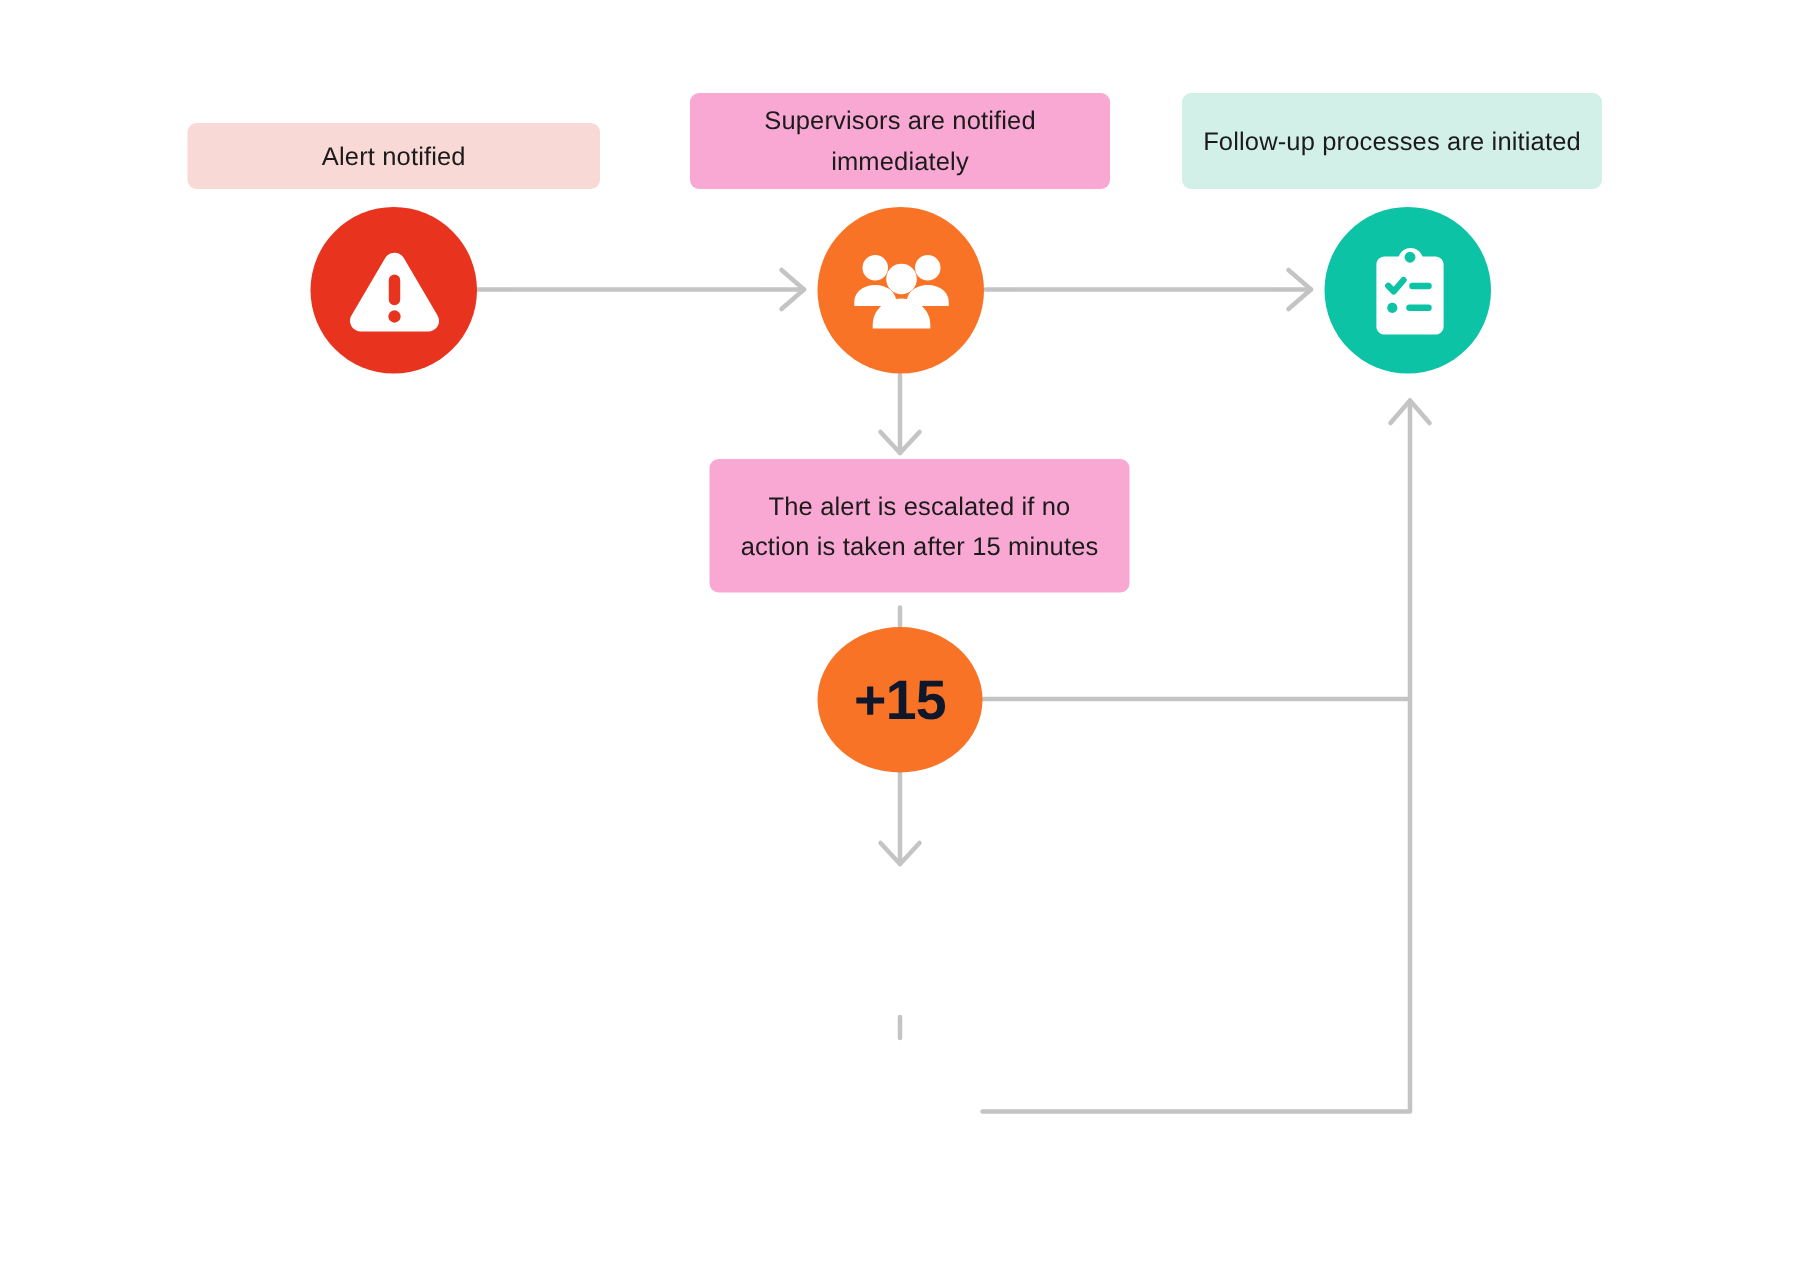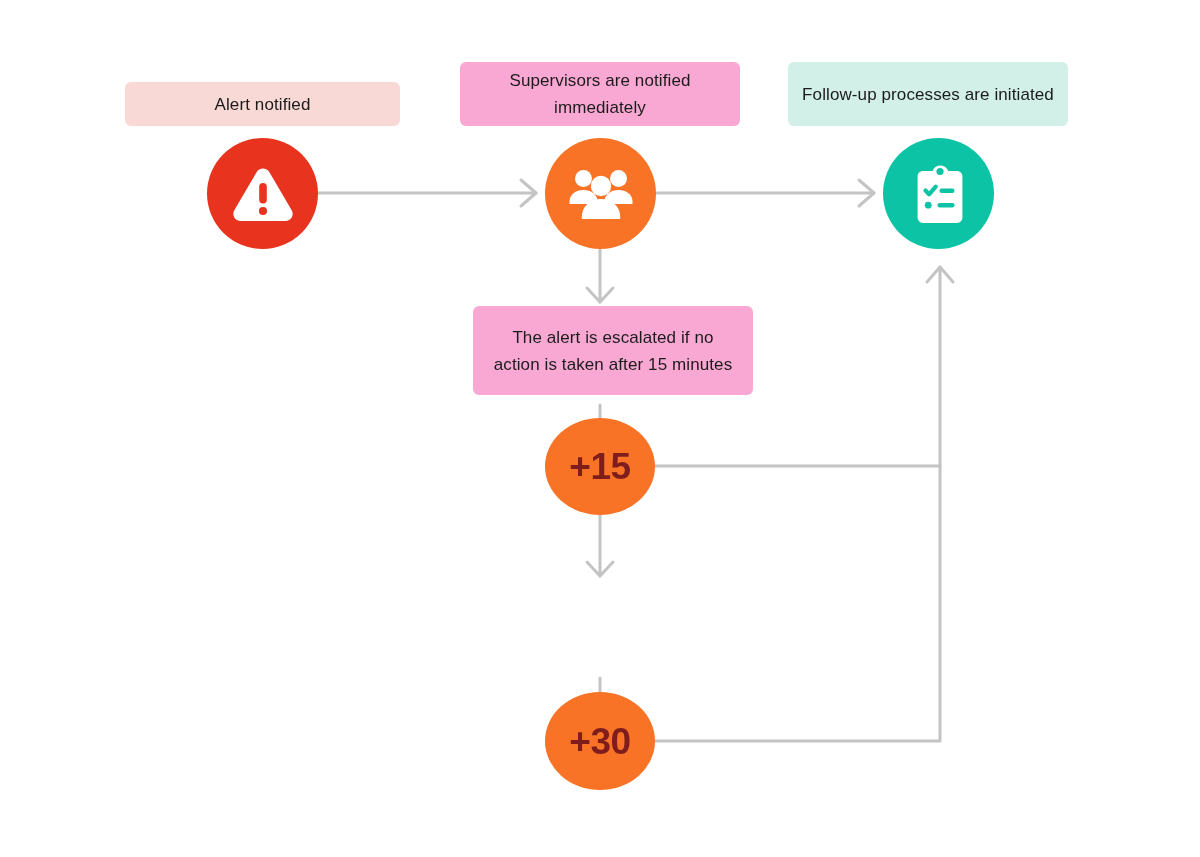--- a/index.html
+++ b/index.html
@@ -55,21 +55,21 @@
     border-radius: 50%;
     display: flex;
     align-items: center;
     justify-content: center;
   }
   .node-red   { background: #e8341f; }
   .node-orange{ background: #f97326; }
   .node-teal  { background: #0dc3a5; }
 
   .node-num {
-    color: #7f1d1d;
+    color: #0f172a;
     font-weight: bold;
     font-size: 37px;
     letter-spacing: -0.5px;
     line-height: 1;
     font-family: "Liberation Sans", sans-serif;
   }
   .node svg { display: block; }
 </style>
 </head>
 <body>
@@ -152,17 +152,14 @@
           <rect x="24.5" y="40" width="17" height="4.4" rx="2.2"></rect>
         </g>
       </svg>
     </span>
   </div>
 
   <div class="node node-orange" style="left:545px; top:418px; width:110px; height:97px;">
     <span class="node-num">+15</span>
   </div>
 
-  <div class="node node-orange" style="left:545px; top:692px; width:110px; height:98px;">
-    <span class="node-num">+30</span>
-  </div>
 
 </div>
 
 </body></html>

